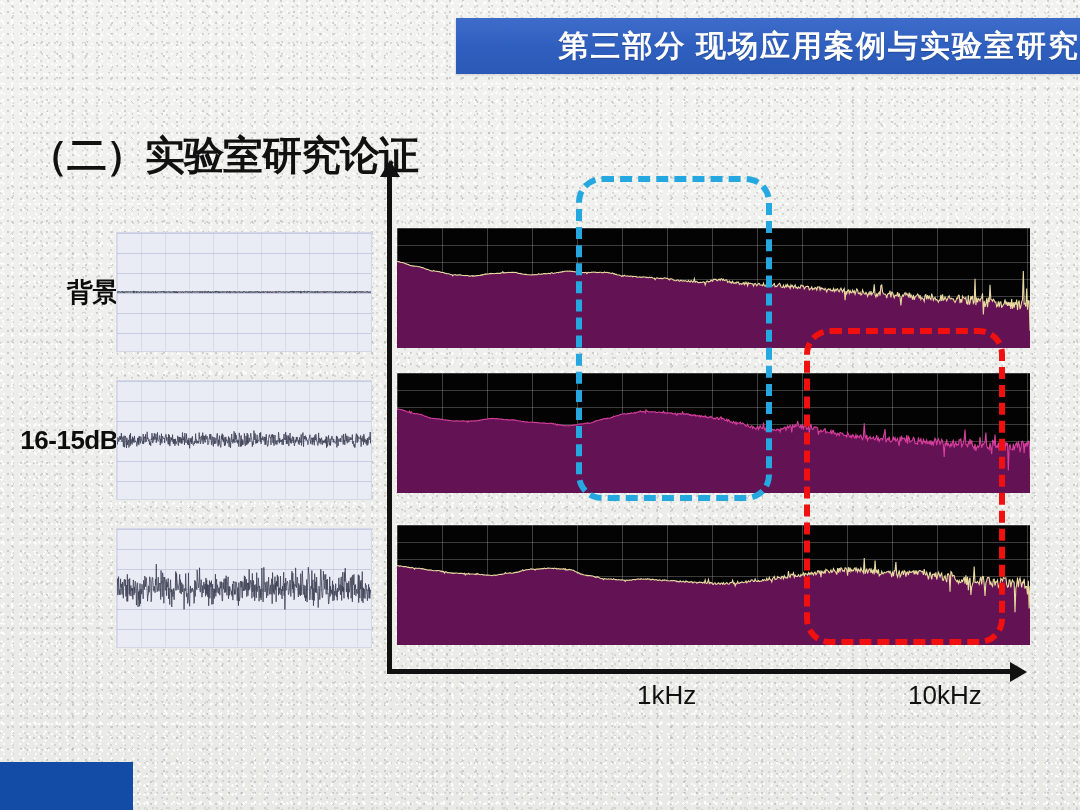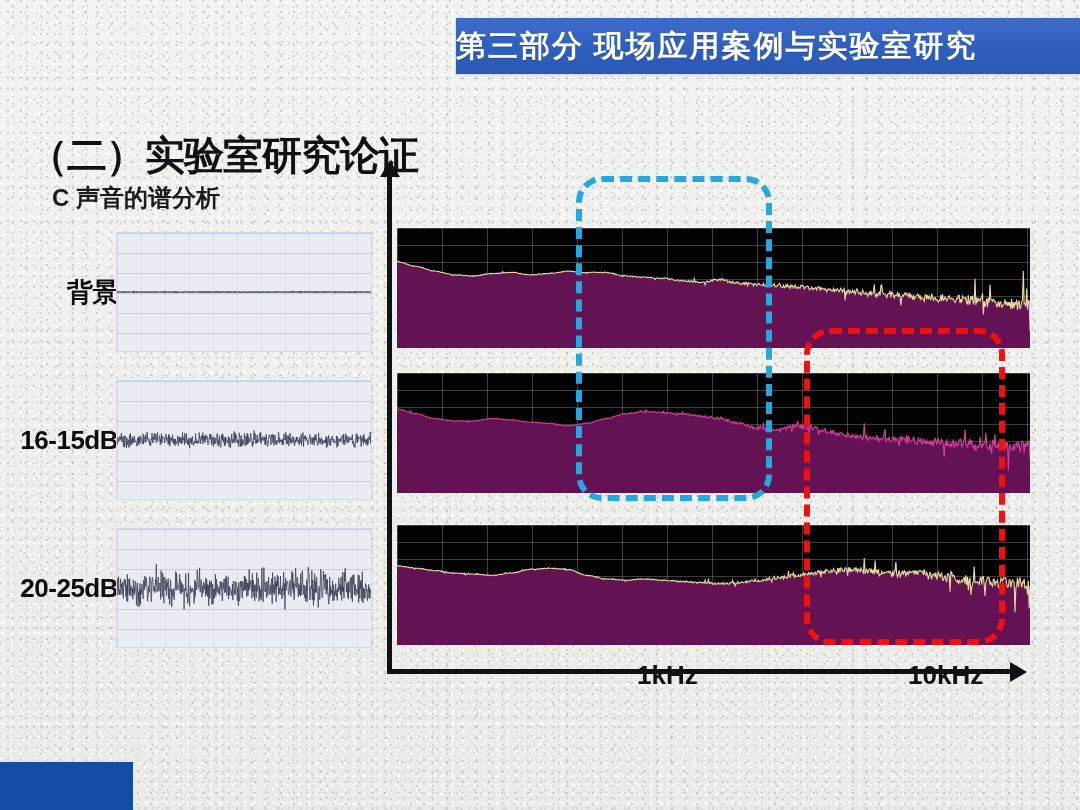--- a/index.html
+++ b/index.html
@@ -24,21 +24,21 @@
       linear-gradient(#f2f2f0, #e9e9e6);
     background-size: 11px 9px, 13px 11px, 9px 13px, 15px 12px, 12px 15px, 8px 10px, 14px 9px, 100% 100%;
   }
 
   
   #banner {
     position: absolute;
     left: 456px; top: 18px;
     width: 624px; height: 56px;
     background: linear-gradient(180deg,#3d6ccb 0%, #2f5fbe 55%, #2a59b6 100%);
-    display: flex; align-items: center; justify-content: flex-start;
+    display: flex; align-items: center; justify-content: flex-end;
     box-shadow: 0 1px 2px rgba(0,0,0,.18);
   }
   #banner-text {
     color: #ffffff;
     font-family: "Liberation Serif", serif;
     font-weight: 700;
     font-size: 30px;
     letter-spacing: 2px;
     white-space: nowrap;
     text-shadow: 0 1px 1px rgba(0,0,0,.22);
@@ -125,22 +125,22 @@
     left: 196px; top: 16px; width: 196px; height: 325px;
     border: 6px dashed #25a8e0;
   }
   #hl-red {
     left: 424px; top: 168px; width: 201px; height: 317px;
     border: 6px dashed #f01010;
   }
 
   
   .xtick {
-    position: absolute; top: 500px;
-    font-size: 26px; font-weight: 700; color: #111111;
+    position: absolute; top: 520px;
+    font-size: 26px; font-weight: 400; color: #111111;
     white-space: nowrap;
   }
   #xtick-0 { left: 257px; }
   #xtick-1 { left: 528px; }
 
   
   #corner-block {
     position: absolute; left: 0; top: 762px;
     width: 133px; height: 48px;
     background: #134ca6;
@@ -149,21 +149,20 @@
 </head>
 <body>
 
 <div id="slide">
 
   <div id="banner">
     <span id="banner-text">第三部分  现场应用案例与实验室研究</span>
   </div>
 
   <div id="page-title">（二）实验室研究论证</div>
-  <div id="page-subtitle">C 声音的谱分析</div>
 
   <div class="wave-row" style="top:232px;">
     <div class="wave-label">背景</div>
     <div class="wave-panel">
       <div class="wave-grid"></div>
       <svg class="wave-svg" id="wsvg-0" viewBox="0 0 256 120" preserveAspectRatio="none">
           <path d="M0.00,59.98L0.40,60.18L0.80,60.22L1.20,59.80L1.60,60.05L2.00,60.07L2.40,59.84L2.80,60.06L3.20,60.24L3.60,60.30L4.00,59.91L4.40,60.16L4.80,59.70L5.20,59.99L5.60,59.72L6.00,59.97L6.40,60.53L6.80,60.11L7.20,60.13L7.60,60.27L8.00,59.74L8.40,59.73L8.80,59.88L9.20,60.11L9.60,60.19L10.00,59.82L10.40,60.12L10.80,59.82L11.20,59.98L11.60,59.79L12.00,59.76L12.40,60.05L12.80,60.08L13.20,60.08L13.60,59.91L14.00,60.10L14.40,59.99L14.80,59.92L15.20,59.90L15.60,60.03L16.00,59.95L16.40,59.53L16.80,60.36L17.20,59.74L17.60,60.38L18.00,59.98L18.40,60.00L18.80,59.82L19.20,59.82L19.60,60.30L20.00,59.79L20.40,60.23L20.80,59.90L21.20,59.92L21.60,60.04L22.00,59.88L22.40,60.29L22.80,60.37L23.20,60.32L23.60,59.98L24.00,59.55L24.40,59.77L24.80,60.33L25.20,60.18L25.60,60.08L26.00,59.96L26.40,59.84L26.80,59.83L27.20,60.15L27.60,60.13L28.00,59.92L28.40,60.10L28.80,59.78L29.20,60.20L29.60,60.02L30.00,60.08L30.40,60.21L30.80,59.95L31.20,60.39L31.60,59.79L32.00,59.77L32.40,60.24L32.80,60.01L33.20,60.08L33.60,60.09L34.00,60.03L34.40,60.34L34.80,60.13L35.20,60.22L35.60,59.73L36.00,59.80L36.40,59.91L36.80,60.38L37.20,59.94L37.60,60.07L38.00,60.18L38.40,60.24L38.80,59.70L39.20,60.19L39.60,60.36L40.00,60.18L40.40,60.25L40.80,60.28L41.20,59.75L41.60,59.98L42.00,59.99L42.40,59.88L42.80,60.04L43.20,60.06L43.60,59.90L44.00,59.99L44.40,60.22L44.80,59.79L45.20,59.73L45.60,59.69L46.00,59.94L46.40,59.96L46.80,59.64L47.20,60.32L47.60,60.32L48.00,59.81L48.40,60.21L48.80,59.98L49.20,60.12L49.60,60.00L50.00,60.30L50.40,59.84L50.80,59.94L51.20,59.97L51.60,59.93L52.00,59.86L52.40,59.67L52.80,60.11L53.20,60.29L53.60,60.07L54.00,60.13L54.40,59.97L54.80,59.95L55.20,60.11L55.60,60.11L56.00,59.99L56.40,59.82L56.80,60.01L57.20,59.71L57.60,60.14L58.00,59.80L58.40,60.24L58.80,59.89L59.20,60.38L59.60,60.43L60.00,59.91L60.40,60.34L60.80,60.17L61.20,60.34L61.60,59.76L62.00,59.88L62.40,60.14L62.80,59.99L63.20,59.99L63.60,59.78L64.00,59.96L64.40,60.00L64.80,60.27L65.20,59.98L65.60,60.00L66.00,59.84L66.40,60.08L66.80,60.30L67.20,60.44L67.60,59.87L68.00,60.00L68.40,60.00L68.80,60.04L69.20,60.13L69.60,59.56L70.00,59.86L70.40,59.83L70.80,59.83L71.20,60.13L71.60,60.05L72.00,60.16L72.40,59.88L72.80,59.90L73.20,60.09L73.60,60.29L74.00,59.89L74.40,60.13L74.80,60.12L75.20,60.01L75.60,60.28L76.00,59.64L76.40,60.00L76.80,60.04L77.20,60.14L77.60,59.89L78.00,60.11L78.40,59.89L78.80,60.13L79.20,59.83L79.60,59.72L80.00,59.97L80.40,59.95L80.80,60.15L81.20,59.79L81.60,59.85L82.00,59.98L82.40,59.83L82.80,60.12L83.20,59.94L83.60,60.44L84.00,59.94L84.40,60.09L84.80,59.76L85.20,60.07L85.60,59.74L86.00,60.37L86.40,60.02L86.80,59.91L87.20,59.98L87.60,60.13L88.00,60.09L88.40,60.33L88.80,59.57L89.20,60.07L89.60,60.04L90.00,60.12L90.40,60.14L90.80,59.76L91.20,60.25L91.60,59.92L92.00,60.11L92.40,59.54L92.80,60.06L93.20,59.98L93.60,60.27L94.00,60.44L94.40,59.84L94.80,60.27L95.20,60.39L95.60,59.98L96.00,59.90L96.40,60.17L96.80,59.82L97.20,60.11L97.60,60.06L98.00,60.18L98.40,60.02L98.80,59.61L99.20,59.60L99.60,60.21L100.00,59.89L100.40,59.55L100.80,59.99L101.20,59.70L101.60,59.72L102.00,60.31L102.40,59.82L102.80,60.16L103.20,60.32L103.60,59.87L104.00,60.30L104.40,60.03L104.80,60.02L105.20,60.08L105.60,60.15L106.00,59.74L106.40,60.11L106.80,59.94L107.20,60.19L107.60,59.99L108.00,59.80L108.40,60.16L108.80,59.98L109.20,60.04L109.60,59.93L110.00,59.80L110.40,60.29L110.80,59.77L111.20,59.62L111.60,60.00L112.00,60.15L112.40,60.13L112.80,60.01L113.20,60.20L113.60,59.76L114.00,60.50L114.40,60.04L114.80,59.77L115.20,60.04L115.60,60.03L116.00,60.18L116.40,60.11L116.80,60.08L117.20,60.05L117.60,59.92L118.00,59.55L118.40,59.65L118.80,60.29L119.20,59.75L119.60,60.09L120.00,59.97L120.40,60.15L120.80,60.24L121.20,60.14L121.60,60.00L122.00,59.85L122.40,60.00L122.80,60.09L123.20,60.06L123.60,59.69L124.00,60.24L124.40,60.10L124.80,60.24L125.20,60.30L125.60,60.08L126.00,60.06L126.40,60.31L126.80,60.21L127.20,60.05L127.60,59.60L128.00,59.71L128.40,59.95L128.80,59.87L129.20,60.17L129.60,60.07L130.00,59.96L130.40,60.19L130.80,59.95L131.20,60.07L131.60,60.15L132.00,60.40L132.40,60.11L132.80,59.72L133.20,60.24L133.60,59.87L134.00,60.26L134.40,59.78L134.80,59.81L135.20,60.19L135.60,59.84L136.00,59.84L136.40,59.92L136.80,60.13L137.20,60.23L137.60,60.13L138.00,60.10L138.40,59.84L138.80,60.08L139.20,59.99L139.60,60.08L140.00,59.69L140.40,60.12L140.80,59.93L141.20,59.70L141.60,59.96L142.00,59.74L142.40,60.30L142.80,60.20L143.20,59.91L143.60,59.89L144.00,60.43L144.40,60.36L144.80,60.31L145.20,60.14L145.60,59.88L146.00,60.29L146.40,60.03L146.80,59.87L147.20,60.08L147.60,59.72L148.00,60.22L148.40,59.98L148.80,60.12L149.20,60.05L149.60,59.67L150.00,59.86L150.40,60.07L150.80,60.15L151.20,60.26L151.60,60.36L152.00,59.70L152.40,60.10L152.80,60.17L153.20,59.94L153.60,60.12L154.00,60.33L154.40,59.77L154.80,59.74L155.20,59.99L155.60,60.33L156.00,60.30L156.40,60.12L156.80,60.13L157.20,59.88L157.60,60.13L158.00,60.27L158.40,60.09L158.80,59.87L159.20,60.12L159.60,60.26L160.00,59.82L160.40,60.19L160.80,59.83L161.20,60.19L161.60,60.09L162.00,60.08L162.40,60.07L162.80,60.14L163.20,59.49L163.60,59.82L164.00,59.84L164.40,59.73L164.80,59.90L165.20,59.86L165.60,60.18L166.00,60.24L166.40,60.11L166.80,59.95L167.20,59.86L167.60,59.87L168.00,60.04L168.40,60.35L168.80,60.05L169.20,60.10L169.60,59.86L170.00,60.16L170.40,60.03L170.80,59.76L171.20,59.98L171.60,59.81L172.00,60.13L172.40,60.43L172.80,60.12L173.20,60.16L173.60,60.03L174.00,60.15L174.40,59.80L174.80,59.99L175.20,59.57L175.60,59.70L176.00,59.91L176.40,59.73L176.80,59.98L177.20,59.58L177.60,60.22L178.00,59.77L178.40,60.07L178.80,59.63L179.20,59.74L179.60,60.01L180.00,59.98L180.40,59.80L180.80,60.06L181.20,59.83L181.60,59.90L182.00,59.68L182.40,59.87L182.80,59.73L183.20,60.14L183.60,59.98L184.00,60.01L184.40,59.69L184.80,60.41L185.20,59.85L185.60,60.41L186.00,59.85L186.40,60.11L186.80,59.98L187.20,59.72L187.60,59.78L188.00,59.81L188.40,60.11L188.80,59.49L189.20,60.09L189.60,60.00L190.00,59.98L190.40,59.88L190.80,60.25L191.20,60.21L191.60,59.68L192.00,60.12L192.40,59.90L192.80,59.86L193.20,59.64L193.60,59.69L194.00,59.63L194.40,59.89L194.80,60.17L195.20,60.03L195.60,60.09L196.00,59.79L196.40,59.76L196.80,60.25L197.20,59.92L197.60,60.08L198.00,60.10L198.40,60.10L198.80,60.30L199.20,59.83L199.60,59.76L200.00,60.33L200.40,59.88L200.80,59.90L201.20,60.01L201.60,59.74L202.00,60.26L202.40,59.63L202.80,60.21L203.20,60.18L203.60,60.03L204.00,60.13L204.40,59.88L204.80,59.82L205.20,60.23L205.60,60.08L206.00,59.91L206.40,59.82L206.80,60.14L207.20,59.88L207.60,60.03L208.00,60.14L208.40,59.73L208.80,60.38L209.20,60.05L209.60,59.89L210.00,60.09L210.40,59.92L210.80,60.23L211.20,59.87L211.60,60.04L212.00,59.74L212.40,60.02L212.80,59.99L213.20,59.86L213.60,60.19L214.00,60.12L214.40,59.67L214.80,60.04L215.20,59.86L215.60,59.95L216.00,59.91L216.40,59.95L216.80,59.77L217.20,60.12L217.60,60.36L218.00,59.96L218.40,59.94L218.80,60.29L219.20,60.10L219.60,60.13L220.00,60.28L220.40,59.62L220.80,60.05L221.20,60.12L221.60,59.98L222.00,60.11L222.40,59.83L222.80,60.19L223.20,59.87L223.60,60.12L224.00,60.41L224.40,60.12L224.80,60.01L225.20,60.02L225.60,59.59L226.00,60.14L226.40,60.21L226.80,59.93L227.20,59.95L227.60,59.63L228.00,60.02L228.40,60.14L228.80,59.97L229.20,60.01L229.60,60.33L230.00,60.27L230.40,59.90L230.80,59.70L231.20,60.02L231.60,60.05L232.00,60.08L232.40,60.37L232.80,60.12L233.20,60.14L233.60,60.03L234.00,59.80L234.40,60.42L234.80,60.03L235.20,59.69L235.60,60.21L236.00,59.88L236.40,60.09L236.80,60.29L237.20,60.31L237.60,59.94L238.00,60.29L238.40,60.02L238.80,60.29L239.20,60.33L239.60,59.73L240.00,60.00L240.40,60.49L240.80,59.83L241.20,59.63L241.60,59.97L242.00,59.78L242.40,60.08L242.80,59.83L243.20,59.97L243.60,60.09L244.00,60.06L244.40,59.70L244.80,59.90L245.20,59.67L245.60,60.26L246.00,60.17L246.40,59.91L246.80,60.22L247.20,59.75L247.60,59.93L248.00,59.95L248.40,60.15L248.80,59.89L249.20,60.04L249.60,60.18L250.00,60.00L250.40,60.12L250.80,60.08L251.20,60.07L251.60,59.88L252.00,60.07L252.40,59.85L252.80,59.67L253.20,60.32L253.60,60.29L254.00,60.18L254.40,59.97L254.80,60.11L255.20,60.23L255.60,59.93L256.00,60.39" fill="none" stroke="#3b4052" stroke-width="1.1"></path>
         </svg>
     </div>
   </div>
@@ -172,21 +171,20 @@
     <div class="wave-label">16-15dB</div>
     <div class="wave-panel">
       <div class="wave-grid"></div>
       <svg class="wave-svg" id="wsvg-1" viewBox="0 0 256 120" preserveAspectRatio="none">
           <path d="M0.00,62.29L0.40,64.45L0.80,57.52L1.20,58.15L1.60,61.24L2.00,61.52L2.40,56.58L2.80,56.29L3.20,59.97L3.60,56.54L4.00,58.99L4.40,53.02L4.80,61.87L5.20,61.40L5.60,59.81L6.00,56.52L6.40,66.79L6.80,60.30L7.20,55.69L7.60,67.42L8.00,64.53L8.40,55.87L8.80,57.26L9.20,59.17L9.60,68.09L10.00,57.85L10.40,65.11L10.80,61.47L11.20,61.52L11.60,59.93L12.00,67.64L12.40,58.20L12.80,54.86L13.20,66.00L13.60,53.12L14.00,63.79L14.40,60.44L14.80,59.39L15.20,64.54L15.60,56.69L16.00,62.12L16.40,57.78L16.80,61.75L17.20,62.88L17.60,55.88L18.00,60.93L18.40,62.03L18.80,60.74L19.20,61.87L19.60,62.80L20.00,66.44L20.40,64.56L20.80,57.92L21.20,63.52L21.60,57.58L22.00,65.16L22.40,55.87L22.80,60.11L23.20,61.67L23.60,63.37L24.00,56.47L24.40,58.45L24.80,60.58L25.20,60.65L25.60,61.43L26.00,63.94L26.40,53.90L26.80,64.01L27.20,56.94L27.60,57.85L28.00,56.66L28.40,62.34L28.80,54.22L29.20,59.35L29.60,61.48L30.00,59.90L30.40,51.67L30.80,59.02L31.20,57.68L31.60,59.80L32.00,61.12L32.40,59.45L32.80,64.77L33.20,61.76L33.60,62.81L34.00,65.87L34.40,58.84L34.80,59.91L35.20,53.11L35.60,55.35L36.00,63.16L36.40,61.91L36.80,56.60L37.20,60.28L37.60,53.05L38.00,58.26L38.40,59.54L38.80,59.02L39.20,53.72L39.60,62.81L40.00,57.65L40.40,59.32L40.80,52.26L41.20,60.86L41.60,61.21L42.00,60.51L42.40,59.72L42.80,55.49L43.20,55.99L43.60,65.26L44.00,58.95L44.40,61.46L44.80,53.54L45.20,63.38L45.60,59.32L46.00,56.06L46.40,57.49L46.80,58.15L47.20,58.98L47.60,58.29L48.00,63.09L48.40,56.67L48.80,56.78L49.20,54.13L49.60,54.49L50.00,60.69L50.40,57.27L50.80,58.77L51.20,59.61L51.60,64.35L52.00,54.10L52.40,64.37L52.80,55.16L53.20,66.22L53.60,63.55L54.00,59.27L54.40,57.16L54.80,59.91L55.20,58.04L55.60,61.46L56.00,54.51L56.40,60.44L56.80,63.80L57.20,59.19L57.60,63.87L58.00,59.12L58.40,65.90L58.80,58.79L59.20,63.11L59.60,64.19L60.00,63.06L60.40,60.94L60.80,60.55L61.20,55.76L61.60,65.48L62.00,65.64L62.40,57.00L62.80,62.07L63.20,56.88L63.60,62.80L64.00,57.80L64.40,57.34L64.80,63.67L65.20,58.59L65.60,63.46L66.00,52.37L66.40,59.91L66.80,58.92L67.20,60.30L67.60,56.55L68.00,65.01L68.40,52.94L68.80,61.01L69.20,61.41L69.60,63.02L70.00,53.61L70.40,59.67L70.80,59.78L71.20,64.57L71.60,59.84L72.00,65.11L72.40,57.83L72.80,61.88L73.20,68.46L73.60,63.05L74.00,58.59L74.40,62.19L74.80,57.78L75.20,63.85L75.60,59.54L76.00,56.29L76.40,64.30L76.80,64.84L77.20,65.59L77.60,62.58L78.00,63.99L78.40,60.87L78.80,63.03L79.20,53.53L79.60,60.19L80.00,59.41L80.40,63.49L80.80,60.76L81.20,62.84L81.60,61.01L82.00,63.39L82.40,61.68L82.80,52.47L83.20,58.52L83.60,57.06L84.00,63.99L84.40,63.40L84.80,56.06L85.20,55.75L85.60,60.52L86.00,60.05L86.40,52.47L86.80,63.98L87.20,55.56L87.60,56.15L88.00,60.48L88.40,55.91L88.80,62.61L89.20,55.32L89.60,54.54L90.00,58.75L90.40,59.32L90.80,56.05L91.20,61.37L91.60,64.87L92.00,63.82L92.40,63.68L92.80,57.81L93.20,58.13L93.60,53.92L94.00,59.65L94.40,54.21L94.80,54.49L95.20,64.85L95.60,63.53L96.00,56.57L96.40,56.92L96.80,65.66L97.20,66.51L97.60,57.12L98.00,60.34L98.40,64.06L98.80,57.74L99.20,60.66L99.60,63.64L100.00,61.38L100.40,57.80L100.80,53.76L101.20,53.18L101.60,64.59L102.00,66.46L102.40,59.68L102.80,64.82L103.20,55.54L103.60,60.51L104.00,64.70L104.40,67.46L104.80,67.25L105.20,55.72L105.60,58.76L106.00,53.59L106.40,60.28L106.80,54.69L107.20,61.77L107.60,58.53L108.00,63.35L108.40,65.97L108.80,57.12L109.20,65.34L109.60,56.82L110.00,59.08L110.40,60.87L110.80,59.73L111.20,63.29L111.60,62.15L112.00,62.35L112.40,56.38L112.80,66.87L113.20,66.90L113.60,57.68L114.00,61.01L114.40,68.00L114.80,62.15L115.20,61.82L115.60,53.87L116.00,59.85L116.40,60.08L116.80,63.43L117.20,58.89L117.60,61.77L118.00,51.22L118.40,58.43L118.80,62.96L119.20,52.79L119.60,59.27L120.00,54.85L120.40,56.48L120.80,62.23L121.20,60.42L121.60,63.46L122.00,59.71L122.40,60.37L122.80,66.71L123.20,52.73L123.60,56.31L124.00,56.15L124.40,66.74L124.80,60.82L125.20,55.32L125.60,66.41L126.00,59.09L126.40,64.83L126.80,60.39L127.20,63.63L127.60,64.43L128.00,64.24L128.40,53.28L128.80,59.47L129.20,66.10L129.60,64.43L130.00,55.86L130.40,59.59L130.80,65.06L131.20,52.97L131.60,63.66L132.00,54.37L132.40,63.32L132.80,61.72L133.20,57.88L133.60,59.45L134.00,61.76L134.40,57.45L134.80,53.16L135.20,56.43L135.60,57.89L136.00,61.00L136.40,66.77L136.80,62.00L137.20,64.99L137.60,59.13L138.00,50.39L138.40,53.65L138.80,59.97L139.20,53.27L139.60,60.87L140.00,63.74L140.40,59.63L140.80,63.12L141.20,54.73L141.60,63.04L142.00,61.33L142.40,60.27L142.80,60.76L143.20,58.66L143.60,55.01L144.00,52.80L144.40,61.66L144.80,52.24L145.20,63.86L145.60,60.69L146.00,58.00L146.40,60.06L146.80,56.33L147.20,56.66L147.60,58.78L148.00,60.75L148.40,58.21L148.80,56.83L149.20,64.93L149.60,57.34L150.00,64.66L150.40,54.17L150.80,59.95L151.20,60.75L151.60,66.58L152.00,66.27L152.40,64.80L152.80,59.00L153.20,55.51L153.60,54.58L154.00,57.09L154.40,57.79L154.80,57.08L155.20,64.95L155.60,54.57L156.00,56.90L156.40,57.40L156.80,54.08L157.20,62.93L157.60,55.07L158.00,65.09L158.40,65.76L158.80,59.23L159.20,54.88L159.60,59.03L160.00,64.40L160.40,61.12L160.80,60.59L161.20,64.72L161.60,61.37L162.00,60.34L162.40,61.54L162.80,52.07L163.20,55.62L163.60,63.31L164.00,58.01L164.40,62.06L164.80,60.00L165.20,60.37L165.60,61.81L166.00,59.81L166.40,64.73L166.80,58.94L167.20,59.45L167.60,65.01L168.00,56.66L168.40,53.85L168.80,59.40L169.20,58.55L169.60,60.10L170.00,52.00L170.40,57.20L170.80,64.04L171.20,55.22L171.60,63.97L172.00,63.26L172.40,56.18L172.80,55.38L173.20,66.16L173.60,57.43L174.00,60.19L174.40,52.92L174.80,62.54L175.20,58.26L175.60,63.55L176.00,59.89L176.40,61.03L176.80,56.47L177.20,56.61L177.60,62.99L178.00,57.03L178.40,62.73L178.80,66.03L179.20,64.14L179.60,59.73L180.00,62.56L180.40,59.77L180.80,56.90L181.20,61.36L181.60,56.96L182.00,59.09L182.40,59.87L182.80,63.44L183.20,60.15L183.60,64.90L184.00,57.37L184.40,60.34L184.80,61.70L185.20,62.68L185.60,54.33L186.00,65.59L186.40,59.93L186.80,55.93L187.20,52.62L187.60,52.51L188.00,66.84L188.40,56.87L188.80,55.99L189.20,59.09L189.60,55.93L190.00,55.53L190.40,60.66L190.80,57.25L191.20,59.90L191.60,60.47L192.00,60.27L192.40,64.84L192.80,61.31L193.20,60.80L193.60,57.89L194.00,57.71L194.40,54.63L194.80,59.62L195.20,63.82L195.60,60.33L196.00,58.29L196.40,57.58L196.80,64.78L197.20,57.88L197.60,62.43L198.00,57.72L198.40,57.39L198.80,65.36L199.20,55.31L199.60,56.14L200.00,60.19L200.40,54.06L200.80,56.67L201.20,61.19L201.60,61.48L202.00,63.45L202.40,65.61L202.80,62.64L203.20,52.75L203.60,63.41L204.00,58.33L204.40,58.05L204.80,62.15L205.20,58.99L205.60,64.41L206.00,57.67L206.40,59.47L206.80,59.70L207.20,64.65L207.60,60.75L208.00,60.97L208.40,62.95L208.80,60.25L209.20,60.53L209.60,62.90L210.00,58.98L210.40,63.39L210.80,56.20L211.20,67.85L211.60,57.18L212.00,66.49L212.40,65.00L212.80,61.07L213.20,55.31L213.60,61.38L214.00,62.86L214.40,65.38L214.80,58.67L215.20,65.59L215.60,60.70L216.00,60.39L216.40,56.48L216.80,55.95L217.20,59.37L217.60,58.81L218.00,62.45L218.40,59.08L218.80,61.70L219.20,61.37L219.60,62.60L220.00,63.53L220.40,63.11L220.80,61.74L221.20,55.84L221.60,67.55L222.00,56.52L222.40,58.58L222.80,66.04L223.20,62.51L223.60,58.73L224.00,60.44L224.40,61.28L224.80,59.30L225.20,58.12L225.60,62.12L226.00,58.66L226.40,57.48L226.80,55.34L227.20,56.70L227.60,57.86L228.00,64.52L228.40,53.89L228.80,61.89L229.20,60.29L229.60,64.97L230.00,57.91L230.40,53.52L230.80,59.77L231.20,61.10L231.60,55.67L232.00,63.29L232.40,61.65L232.80,56.35L233.20,60.15L233.60,62.28L234.00,59.24L234.40,60.27L234.80,56.88L235.20,58.68L235.60,60.05L236.00,57.73L236.40,58.29L236.80,59.85L237.20,54.48L237.60,64.03L238.00,61.16L238.40,63.12L238.80,66.59L239.20,64.36L239.60,67.84L240.00,67.30L240.40,59.83L240.80,56.76L241.20,53.53L241.60,56.96L242.00,62.95L242.40,54.79L242.80,61.42L243.20,56.72L243.60,56.90L244.00,57.71L244.40,58.03L244.80,57.83L245.20,59.27L245.60,55.31L246.00,66.78L246.40,58.75L246.80,57.71L247.20,61.34L247.60,58.65L248.00,55.79L248.40,64.83L248.80,54.11L249.20,56.97L249.60,62.31L250.00,58.83L250.40,60.03L250.80,63.89L251.20,63.62L251.60,59.85L252.00,65.60L252.40,58.05L252.80,64.74L253.20,63.43L253.60,58.11L254.00,56.68L254.40,59.61L254.80,59.72L255.20,51.88L255.60,63.37L256.00,57.43" fill="none" stroke="#3b4052" stroke-width="0.8"></path>
         </svg>
     </div>
   </div>
 
   <div class="wave-row" style="top:528px;">
-    <div class="wave-label">20-25dB</div>
     <div class="wave-panel">
       <div class="wave-grid"></div>
       <svg class="wave-svg" id="wsvg-2" viewBox="0 0 256 120" preserveAspectRatio="none">
           <path d="M0.00,56.65L0.40,50.55L0.80,67.18L1.20,59.28L1.60,48.47L2.00,64.21L2.40,66.77L2.80,61.84L3.20,66.83L3.60,50.66L4.00,59.23L4.40,55.86L4.80,63.79L5.20,66.66L5.60,53.95L6.00,61.59L6.40,70.48L6.80,57.25L7.20,51.66L7.60,51.04L8.00,58.06L8.40,51.62L8.80,68.43L9.20,68.01L9.60,57.07L10.00,73.54L10.40,46.05L10.80,73.63L11.20,51.46L11.60,51.53L12.00,52.81L12.40,66.47L12.80,50.29L13.20,68.13L13.60,64.50L14.00,57.35L14.40,62.47L14.80,60.14L15.20,68.40L15.60,60.22L16.00,71.54L16.40,51.78L16.80,54.15L17.20,66.93L17.60,58.87L18.00,64.87L18.40,53.15L18.80,54.29L19.20,59.20L19.60,77.42L20.00,64.86L20.40,55.78L20.80,54.62L21.20,79.15L21.60,63.86L22.00,71.64L22.40,62.43L22.80,78.58L23.20,55.38L23.60,76.00L24.00,61.41L24.40,61.63L24.80,66.21L25.20,56.21L25.60,63.52L26.00,63.28L26.40,71.01L26.80,52.24L27.20,56.34L27.60,61.58L28.00,47.85L28.40,50.65L28.80,58.62L29.20,49.33L29.60,49.83L30.00,56.28L30.40,62.71L30.80,73.47L31.20,66.84L31.60,67.04L32.00,57.79L32.40,64.43L32.80,48.75L33.20,48.62L33.60,53.10L34.00,53.20L34.40,73.99L34.80,70.79L35.20,52.66L35.60,49.18L36.00,49.75L36.40,56.09L36.80,62.39L37.20,63.40L37.60,58.20L38.00,61.39L38.40,64.86L38.80,50.95L39.20,56.74L39.60,35.75L40.00,58.32L40.40,63.90L40.80,62.82L41.20,56.09L41.60,48.96L42.00,62.37L42.40,63.32L42.80,55.08L43.20,56.00L43.60,54.99L44.00,71.69L44.40,42.16L44.80,55.04L45.20,53.50L45.60,68.83L46.00,44.57L46.40,50.33L46.80,49.35L47.20,75.50L47.60,56.27L48.00,48.82L48.40,52.84L48.80,62.35L49.20,61.23L49.60,51.25L50.00,67.80L50.40,53.90L50.80,56.65L51.20,59.24L51.60,50.21L52.00,71.01L52.40,60.02L52.80,66.17L53.20,76.81L53.60,57.14L54.00,51.60L54.40,64.29L54.80,61.41L55.20,79.30L55.60,62.23L56.00,67.91L56.40,68.86L56.80,60.49L57.20,67.35L57.60,72.00L58.00,63.67L58.40,61.36L58.80,58.65L59.20,43.17L59.60,62.43L60.00,45.03L60.40,51.16L60.80,55.84L61.20,60.16L61.60,61.76L62.00,57.97L62.40,57.13L62.80,53.51L63.20,46.12L63.60,65.06L64.00,51.57L64.40,63.94L64.80,66.25L65.20,54.48L65.60,59.66L66.00,64.11L66.40,56.44L66.80,59.85L67.20,60.41L67.60,81.75L68.00,66.39L68.40,60.40L68.80,62.95L69.20,45.31L69.60,58.35L70.00,68.80L70.40,65.16L70.80,65.54L71.20,75.69L71.60,73.59L72.00,44.61L72.40,71.10L72.80,72.30L73.20,78.54L73.60,62.48L74.00,57.89L74.40,65.02L74.80,61.32L75.20,60.73L75.60,63.81L76.00,59.95L76.40,61.28L76.80,62.93L77.20,62.76L77.60,75.66L78.00,73.44L78.40,52.11L78.80,68.64L79.20,53.36L79.60,55.61L80.00,58.62L80.40,61.64L80.80,41.62L81.20,48.47L81.60,54.13L82.00,59.91L82.40,58.09L82.80,53.45L83.20,39.43L83.60,62.02L84.00,64.25L84.40,55.93L84.80,51.49L85.20,54.06L85.60,69.37L86.00,64.61L86.40,57.52L86.80,65.09L87.20,56.86L87.60,54.01L88.00,58.90L88.40,61.23L88.80,55.92L89.20,68.39L89.60,49.78L90.00,65.71L90.40,51.66L90.80,67.32L91.20,56.50L91.60,69.10L92.00,56.85L92.40,78.14L92.80,63.84L93.20,52.45L93.60,70.48L94.00,57.61L94.40,54.45L94.80,59.04L95.20,52.52L95.60,76.68L96.00,64.33L96.40,56.02L96.80,76.36L97.20,69.14L97.60,60.67L98.00,70.72L98.40,61.34L98.80,64.76L99.20,45.89L99.60,68.50L100.00,54.32L100.40,51.05L100.80,64.62L101.20,56.74L101.60,59.12L102.00,61.03L102.40,65.50L102.80,59.55L103.20,59.74L103.60,67.29L104.00,53.53L104.40,60.29L104.80,59.73L105.20,53.61L105.60,64.84L106.00,73.23L106.40,73.09L106.80,54.37L107.20,60.76L107.60,53.68L108.00,50.58L108.40,64.69L108.80,64.03L109.20,50.42L109.60,64.47L110.00,47.49L110.40,52.84L110.80,67.46L111.20,57.17L111.60,53.63L112.00,48.64L112.40,71.04L112.80,58.26L113.20,67.45L113.60,58.61L114.00,61.32L114.40,62.36L114.80,62.29L115.20,66.57L115.60,63.32L116.00,68.48L116.40,56.05L116.80,72.34L117.20,53.21L117.60,54.80L118.00,53.57L118.40,66.54L118.80,62.28L119.20,66.48L119.60,53.78L120.00,53.74L120.40,54.80L120.80,61.25L121.20,72.87L121.60,59.60L122.00,64.29L122.40,77.91L122.80,54.45L123.20,73.29L123.60,71.41L124.00,68.19L124.40,53.04L124.80,53.88L125.20,59.40L125.60,53.20L126.00,69.97L126.40,70.10L126.80,53.61L127.20,58.45L127.60,62.97L128.00,57.88L128.40,47.63L128.80,62.61L129.20,48.62L129.60,61.34L130.00,58.83L130.40,51.01L130.80,68.81L131.20,57.70L131.60,54.80L132.00,67.70L132.40,54.70L132.80,62.55L133.20,41.08L133.60,61.17L134.00,59.70L134.40,55.97L134.80,52.08L135.20,52.96L135.60,56.58L136.00,70.42L136.40,45.10L136.80,63.96L137.20,57.57L137.60,52.39L138.00,68.91L138.40,56.88L138.80,73.03L139.20,63.32L139.60,60.85L140.00,56.37L140.40,69.99L140.80,44.38L141.20,63.84L141.60,59.17L142.00,60.01L142.40,49.66L142.80,55.82L143.20,73.49L143.60,57.81L144.00,59.41L144.40,69.84L144.80,61.47L145.20,72.14L145.60,67.88L146.00,39.65L146.40,59.31L146.80,64.42L147.20,74.21L147.60,65.13L148.00,38.95L148.40,52.73L148.80,57.22L149.20,64.10L149.60,60.53L150.00,54.23L150.40,63.23L150.80,70.06L151.20,53.31L151.60,59.95L152.00,67.74L152.40,61.61L152.80,48.90L153.20,58.00L153.60,63.28L154.00,66.39L154.40,59.03L154.80,56.80L155.20,66.46L155.60,55.16L156.00,50.42L156.40,75.97L156.80,44.28L157.20,61.86L157.60,64.83L158.00,56.51L158.40,66.57L158.80,61.48L159.20,48.47L159.60,61.68L160.00,54.63L160.40,74.05L160.80,52.91L161.20,57.94L161.60,46.70L162.00,58.64L162.40,48.34L162.80,67.36L163.20,59.70L163.60,65.79L164.00,59.78L164.40,61.68L164.80,47.81L165.20,66.89L165.60,61.15L166.00,66.24L166.40,71.06L166.80,58.19L167.20,63.09L167.60,53.99L168.00,43.98L168.40,67.84L168.80,55.39L169.20,81.77L169.60,65.68L170.00,49.91L170.40,62.50L170.80,55.14L171.20,55.48L171.60,52.96L172.00,53.76L172.40,58.41L172.80,66.75L173.20,65.59L173.60,63.44L174.00,54.90L174.40,51.84L174.80,55.85L175.20,68.65L175.60,55.46L176.00,46.71L176.40,42.84L176.80,61.00L177.20,44.80L177.60,64.95L178.00,53.50L178.40,71.98L178.80,70.49L179.20,56.23L179.60,58.22L180.00,39.52L180.40,50.34L180.80,59.81L181.20,56.35L181.60,48.86L182.00,49.84L182.40,63.94L182.80,69.18L183.20,55.38L183.60,66.88L184.00,63.74L184.40,57.35L184.80,67.99L185.20,45.41L185.60,67.06L186.00,58.81L186.40,55.26L186.80,42.49L187.20,53.35L187.60,66.70L188.00,65.83L188.40,56.85L188.80,61.81L189.20,69.79L189.60,57.73L190.00,73.25L190.40,67.74L190.80,70.46L191.20,51.43L191.60,74.31L192.00,56.74L192.40,53.41L192.80,38.87L193.20,45.03L193.60,46.20L194.00,64.02L194.40,72.17L194.80,67.92L195.20,60.12L195.60,57.99L196.00,60.50L196.40,42.15L196.80,72.05L197.20,53.34L197.60,51.67L198.00,78.05L198.40,60.46L198.80,72.75L199.20,45.40L199.60,51.87L200.00,64.21L200.40,53.73L200.80,64.97L201.20,48.90L201.60,60.48L202.00,65.59L202.40,67.42L202.80,79.85L203.20,68.68L203.60,58.17L204.00,63.62L204.40,71.78L204.80,60.65L205.20,41.05L205.60,41.25L206.00,51.88L206.40,64.91L206.80,69.84L207.20,69.79L207.60,62.16L208.00,42.89L208.40,51.50L208.80,46.41L209.20,60.57L209.60,61.12L210.00,51.90L210.40,46.06L210.80,66.39L211.20,51.88L211.60,61.87L212.00,50.91L212.40,65.76L212.80,65.13L213.20,76.35L213.60,75.05L214.00,68.12L214.40,48.64L214.80,68.64L215.20,58.22L215.60,64.91L216.00,65.11L216.40,62.14L216.80,66.73L217.20,52.68L217.60,73.11L218.00,56.61L218.40,58.18L218.80,72.52L219.20,63.40L219.60,67.60L220.00,66.29L220.40,55.61L220.80,65.93L221.20,68.85L221.60,62.52L222.00,72.54L222.40,60.08L222.80,64.01L223.20,60.12L223.60,49.66L224.00,62.39L224.40,61.37L224.80,56.50L225.20,66.86L225.60,52.95L226.00,48.65L226.40,72.70L226.80,57.77L227.20,63.18L227.60,43.81L228.00,64.25L228.40,59.00L228.80,70.51L229.20,44.20L229.60,53.46L230.00,39.83L230.40,50.54L230.80,54.29L231.20,64.16L231.60,54.69L232.00,55.59L232.40,69.32L232.80,55.04L233.20,71.43L233.60,53.11L234.00,64.41L234.40,61.20L234.80,60.79L235.20,49.62L235.60,52.20L236.00,70.49L236.40,50.95L236.80,48.46L237.20,74.15L237.60,46.93L238.00,54.05L238.40,56.81L238.80,46.19L239.20,66.91L239.60,57.08L240.00,60.56L240.40,56.45L240.80,67.91L241.20,61.31L241.60,63.61L242.00,65.48L242.40,65.49L242.80,56.99L243.20,46.48L243.60,74.82L244.00,47.32L244.40,62.76L244.80,70.34L245.20,53.33L245.60,60.97L246.00,51.93L246.40,57.89L246.80,73.41L247.20,43.34L247.60,72.63L248.00,75.06L248.40,59.74L248.80,70.00L249.20,61.05L249.60,63.46L250.00,70.82L250.40,55.36L250.80,58.48L251.20,57.42L251.60,63.82L252.00,66.61L252.40,72.99L252.80,61.86L253.20,63.17L253.60,56.25L254.00,70.39L254.40,59.37L254.80,70.67L255.20,62.92L255.60,61.99L256.00,65.68" fill="none" stroke="#3b4052" stroke-width="0.8"></path>
         </svg>
     </div>
   </div>
 
   <div id="chart-area">
 

